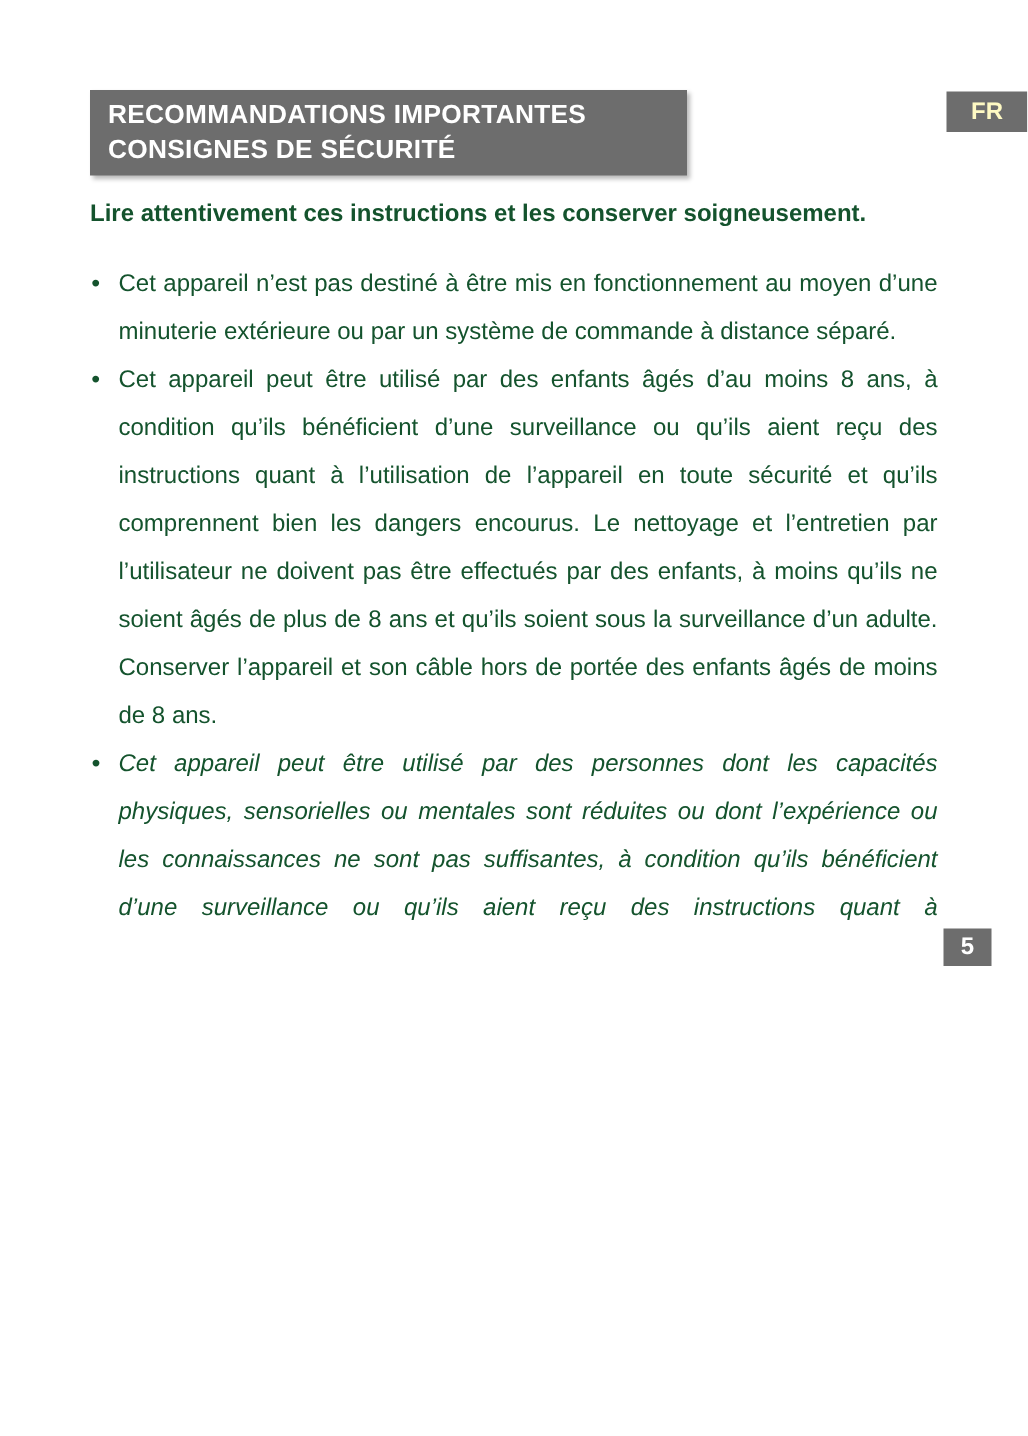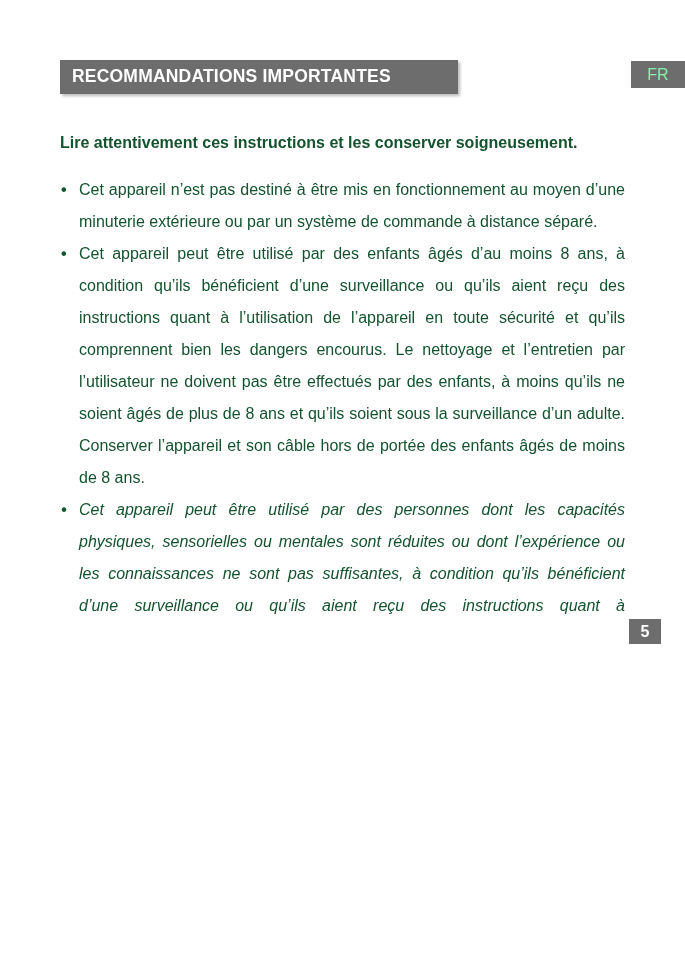--- a/index.html
+++ b/index.html
@@ -29,22 +29,22 @@
     box-shadow: 2px 2px 3px rgba(0,0,0,0.28);
   }
 
   .lang-badge {
     position: absolute;
     right: 0;
     top: 61px;
     width: 54px;
     height: 27px;
     background: #6d6d6d;
-    color: #86efac;
-    font-weight: 400;
+    color: #fef9c3;
+    font-weight: 700;
     font-size: 16px;
     display: flex;
     align-items: center;
     justify-content: center;
   }
 
   .content {
     position: absolute;
     left: 60px;
     right: 60px;
@@ -98,20 +98,21 @@
     justify-content: center;
   }
 </style>
 </head>
 <body>
 
 <div class="page">
 
   <div class="banner">
     <div>RECOMMANDATIONS IMPORTANTES</div>
+    <div>CONSIGNES DE SÉCURITÉ</div>
   </div>
 
   <div class="lang-badge">FR</div>
 
   <div class="content">
     <p class="intro">Lire attentivement ces instructions et les conserver soigneusement.</p>
 
     <ul class="bullets">
       <li>Cet appareil n’est pas destiné à être mis en fonctionnement au moyen d’une minuterie extérieure ou par un système de commande à distance séparé.</li>
       <li>Cet appareil peut être utilisé par des enfants âgés d’au moins 8 ans, à condition qu’ils bénéficient d’une surveillance ou qu’ils aient reçu des instructions quant à l’utilisation de l’appareil en toute sécurité et qu’ils comprennent bien les dangers encourus. Le nettoyage et l’entretien par l’utilisateur ne doivent pas être effectués par des enfants, à moins qu’ils ne soient âgés de plus de 8 ans et qu’ils soient sous la surveillance d’un adulte. Conserver l’appareil et son câble hors de portée des enfants âgés de moins de 8 ans.</li>

